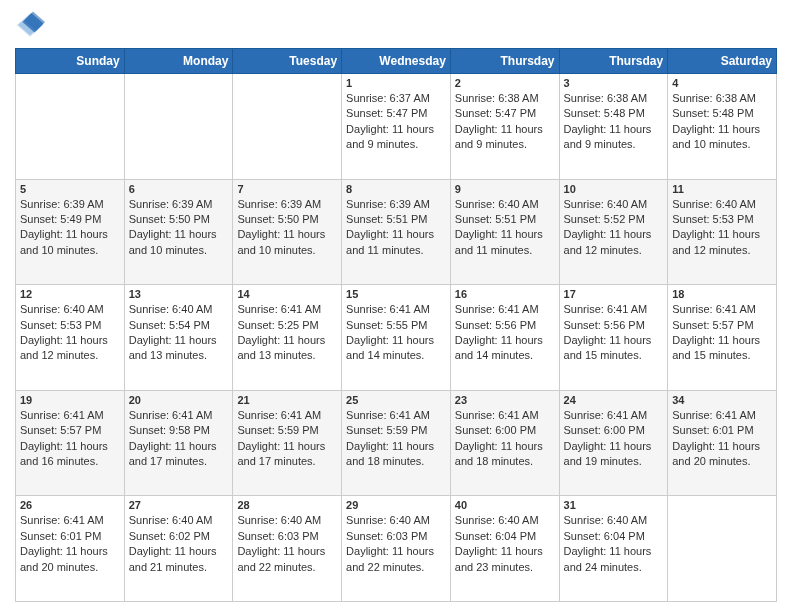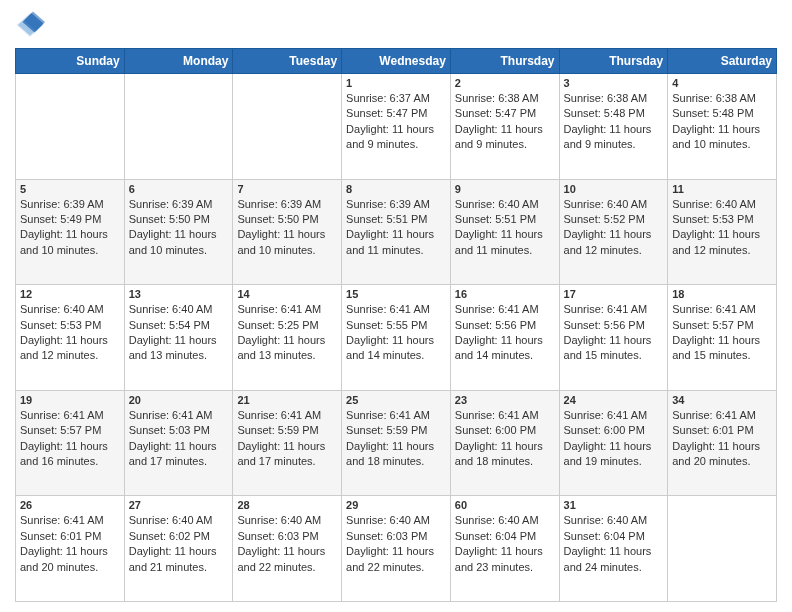--- a/index.html
+++ b/index.html
@@ -268,21 +268,21 @@
           <td>
             <div class="day-number">19</div>
             <div class="day-info">Sunrise: 6:41 AM
 Sunset: 5:57 PM
 Daylight: 11 hours
 and 16 minutes.</div>
           </td>
           <td>
             <div class="day-number">20</div>
             <div class="day-info">Sunrise: 6:41 AM
-Sunset: 5:03 PM
+Sunset: 9:58 PM
 Daylight: 11 hours
 and 17 minutes.</div>
           </td>
           <td>
             <div class="day-number">21</div>
             <div class="day-info">Sunrise: 6:41 AM
 Sunset: 5:59 PM
 Daylight: 11 hours
 and 17 minutes.</div>
           </td>
@@ -338,21 +338,21 @@
 and 22 minutes.</div>
           </td>
           <td>
             <div class="day-number">29</div>
             <div class="day-info">Sunrise: 6:40 AM
 Sunset: 6:03 PM
 Daylight: 11 hours
 and 22 minutes.</div>
           </td>
           <td>
-            <div class="day-number">60</div>
+            <div class="day-number">40</div>
             <div class="day-info">Sunrise: 6:40 AM
 Sunset: 6:04 PM
 Daylight: 11 hours
 and 23 minutes.</div>
           </td>
           <td>
             <div class="day-number">31</div>
             <div class="day-info">Sunrise: 6:40 AM
 Sunset: 6:04 PM
 Daylight: 11 hours

